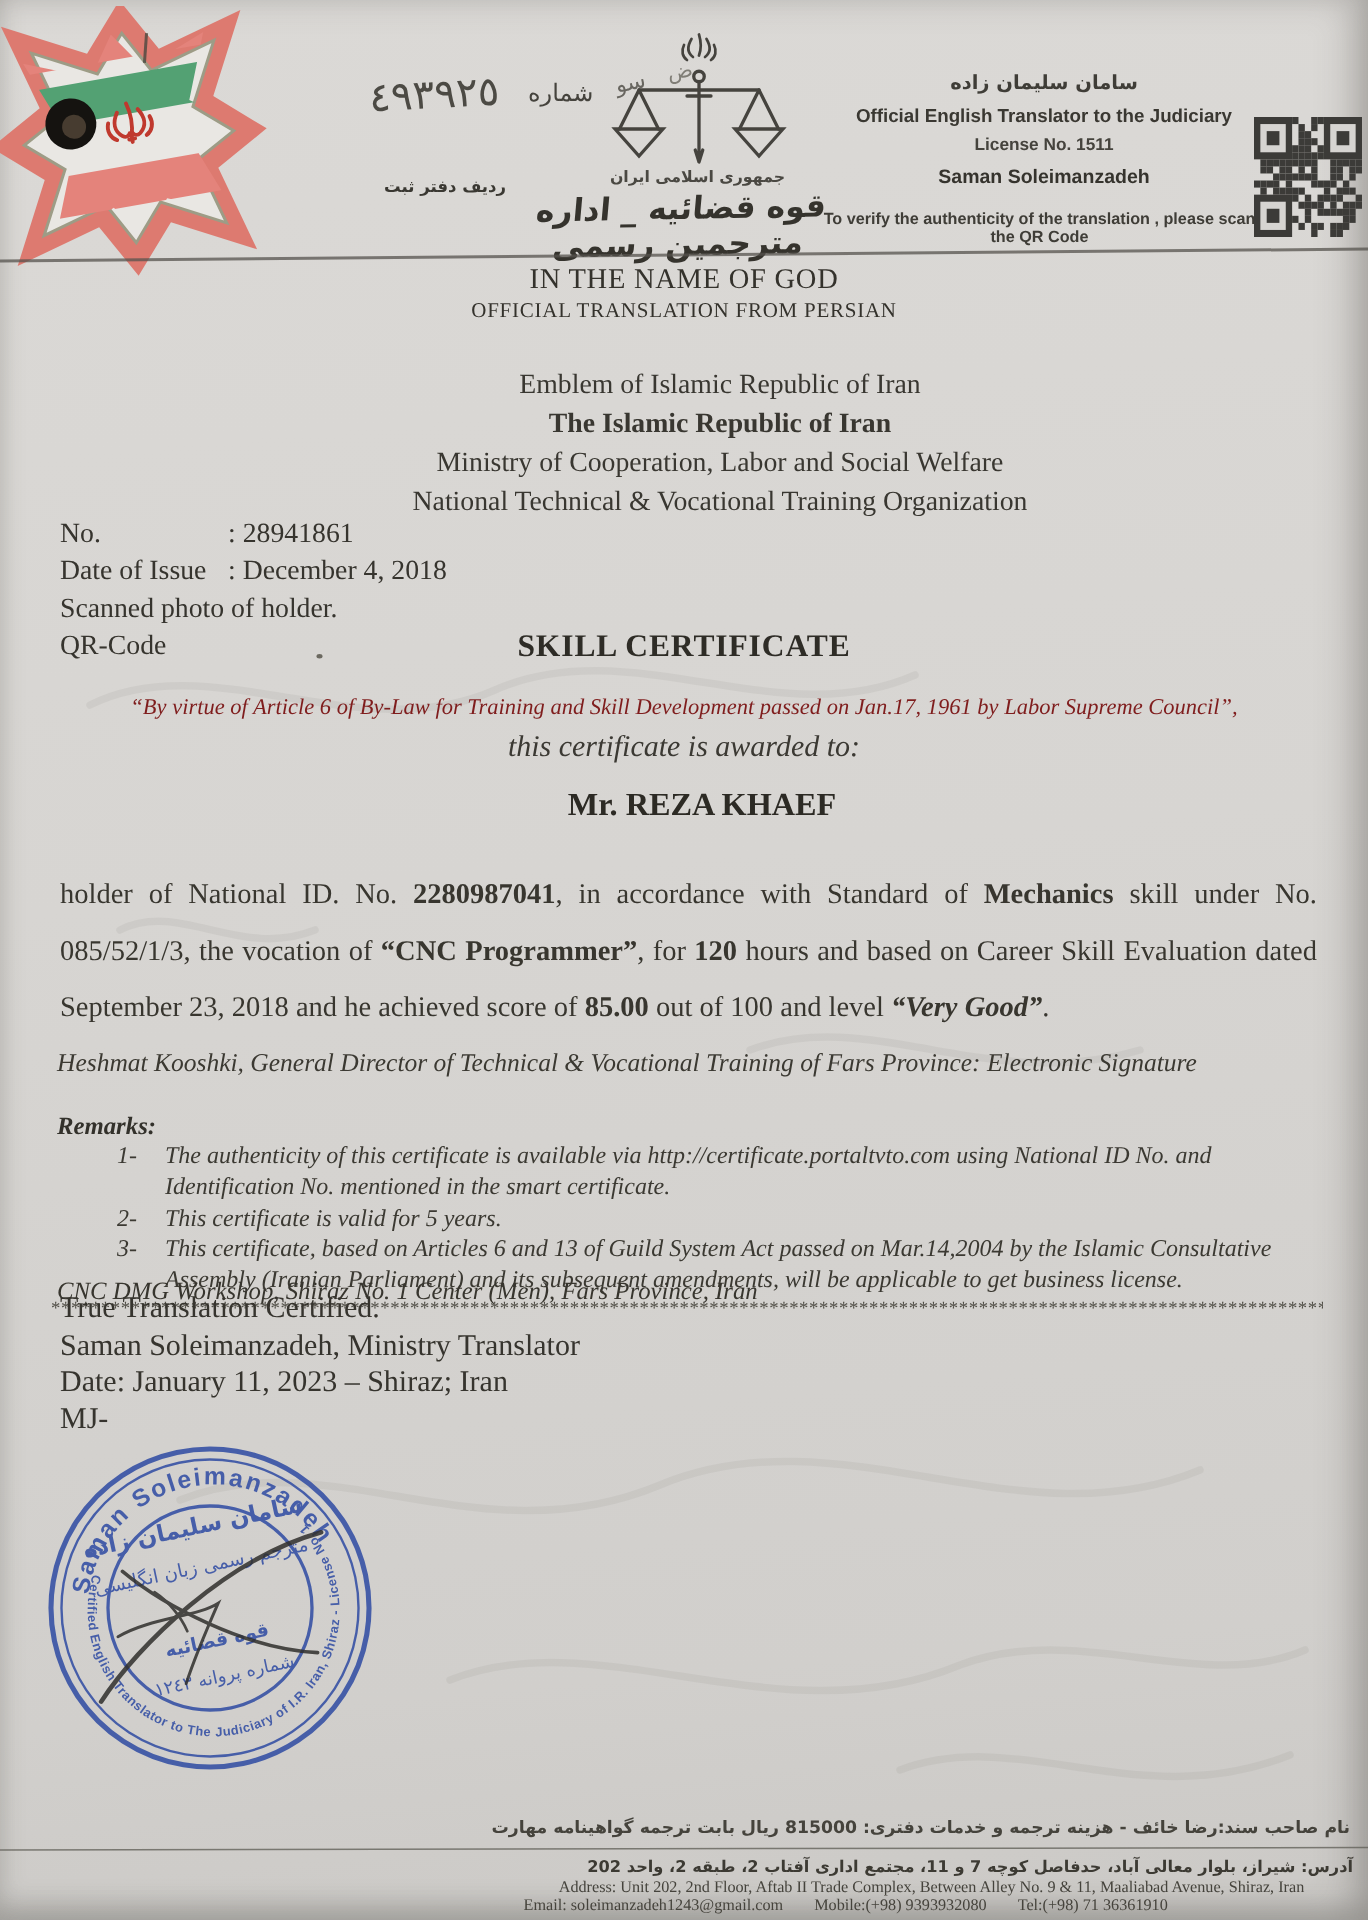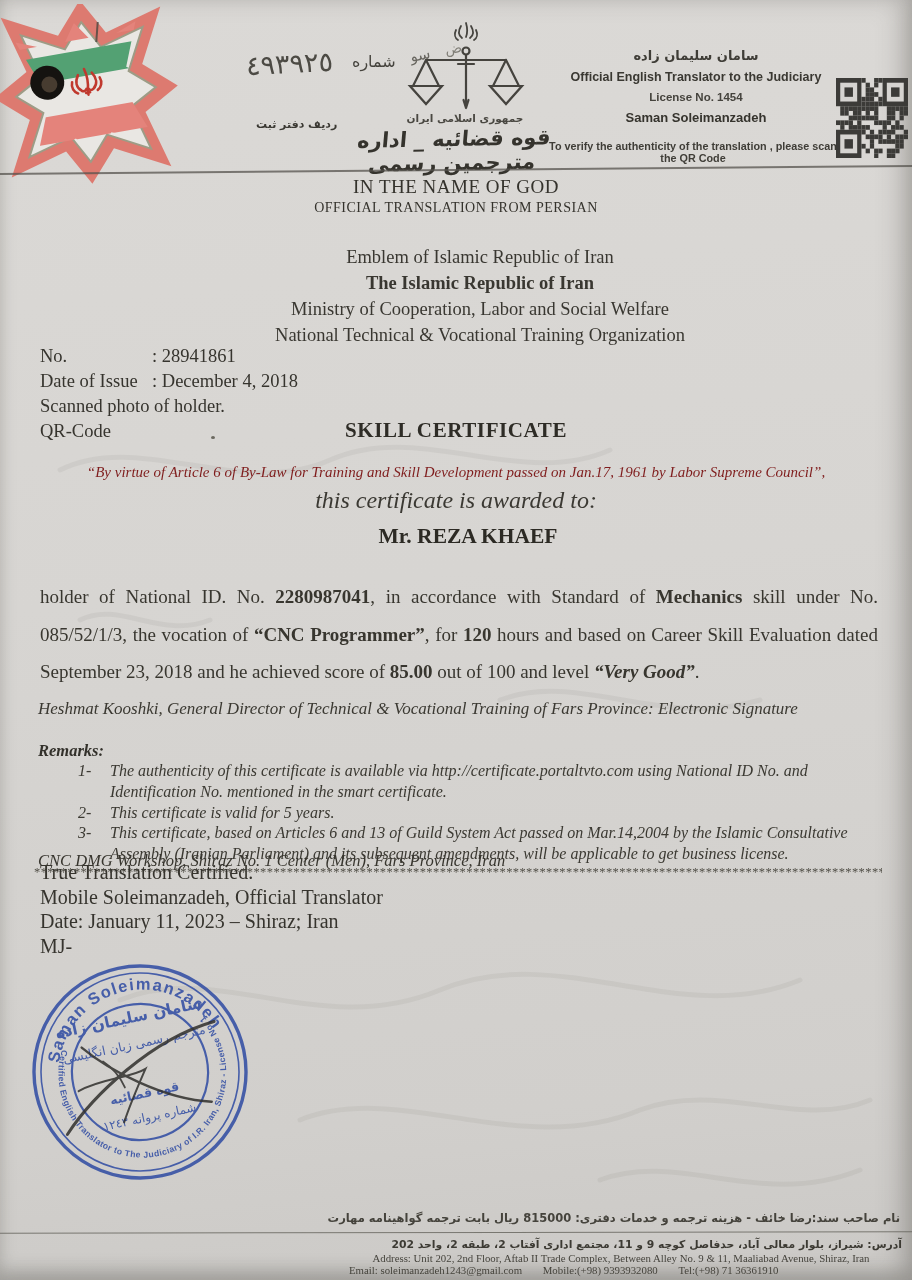--- a/index.html
+++ b/index.html
@@ -33,21 +33,21 @@
   .qr-box{left:836px;top:78px;}
   .header-rule{left:-4px;top:169px;width:920px;height:2px;background:#55534d;opacity:.75;transform:rotate(-0.5deg);}
   
   .bismillah{left:0;top:176px;width:100%;font-size:19px;letter-spacing:.5px;color:#34322c;}
   .translation-title{left:0;top:200px;width:100%;font-size:14px;letter-spacing:.5px;color:#34322c;}
   .org-block{left:0;top:244px;width:100%;font-size:18.5px;line-height:26px;color:#393731;padding-left:24px;}
   .meta-block{left:40px;top:344px;font-size:18.5px;line-height:25px;color:#36342e;}
   .meta-label{display:inline-block;width:112px;}
   .skill-title{left:0;top:418px;width:100%;font-size:21px;font-weight:bold;letter-spacing:.6px;color:#2e2c26;}
   .quote1{left:0;top:464px;width:100%;font-size:15px;font-style:italic;color:#7f1d1d;}
-  .quote2{left:0;top:487px;width:100%;font-size:24px;font-style:italic;color:#3b3933;}
+  .quote2{left:0;top:487px;width:100%;font-size:20px;font-style:italic;color:#3b3933;}
   .holder-name{left:12px;top:524px;width:100%;font-size:21.5px;font-weight:bold;color:#2c2a24;}
   .body-par{left:40px;top:578px;width:838px;font-size:19px;line-height:37.5px;text-align:justify;color:#38362f;}
   .director-line{left:38px;top:699px;width:850px;font-size:17px;font-style:italic;color:#3b3932;}
   .remarks-head{left:38px;top:741px;font-size:16.5px;font-weight:bold;font-style:italic;color:#33312b;}
   .remarks-list{left:78px;top:761px;width:798px;font-size:16px;font-style:italic;line-height:20.8px;color:#3b3932;}
   .remark-item{display:flex;}
   .remark-num{flex:0 0 32px;}
   .workshop-line{left:38px;top:851px;font-size:16.5px;font-style:italic;color:#37352e;}
   .asterisk-row{left:34px;top:865px;width:848px;font-size:12.5px;letter-spacing:.4px;color:#504e46;
       white-space:nowrap;overflow:hidden;}
@@ -136,21 +136,21 @@
     <path d="M40,26 L53,52 M40,26 L27,52"></path>
     <path d="M56,52 L24,52 L40,70 Z"></path>
   </g>
 </svg>
 <div class="abs country-label fa">جمهوری اسلامی ایران</div>
 <div class="abs calligraphy fa">قوه قضائیه _ اداره مترجمین رسمی</div>
 
 <div class="abs translator-block">
   <div class="l1 fa">سامان سلیمان زاده</div>
   <div class="l2">Official English Translator to the Judiciary</div>
-  <div class="l3">License No. 1454</div>
+  <div class="l3">License No. 1511</div>
   <div class="l4">Saman Soleimanzadeh</div>
 </div>
 <div class="abs qr-hint">To verify the authenticity of the translation , please scan the QR Code</div>
 
 <div class="abs qr-box">
   <svg id="qrsvg" width="72" height="80" viewBox="0 0 72 80">
       <rect x="25.41" y="0.00" width="4.24" height="4.71" fill="#3c3b38"></rect>
       <rect x="38.12" y="0.00" width="4.24" height="4.71" fill="#3c3b38"></rect>
       <rect x="42.35" y="0.00" width="4.24" height="4.71" fill="#3c3b38"></rect>
       <rect x="29.65" y="4.71" width="4.24" height="4.71" fill="#3c3b38"></rect>
@@ -323,21 +323,21 @@
     <span class="remark-num">3-</span>
     <span>This certificate, based on Articles 6 and 13 of Guild System Act passed on Mar.14,2004 by the Islamic Consultative Assembly (Iranian Parliament) and its subsequent amendments, will be applicable to get business license.</span>
   </div>
 </div>
 
 <div class="abs workshop-line">CNC DMG Workshop, Shiraz No. 1 Center (Men), Fars Province, Iran</div>
 <div class="abs asterisk-row">********************************************************************************************************************************************************************</div>
 
 <div class="abs cert-block">
   <div>True Translation Certified.</div>
-  <div>Mobile Soleimanzadeh, Official Translator</div>
+  <div>Saman Soleimanzadeh, Ministry Translator</div>
   <div>Date: January 11, 2023 – Shiraz; Iran</div>
   <div>MJ-</div>
 </div>
 
 <svg class="abs stamp-box" width="244" height="234" viewBox="0 0 244 234">
   <defs>
     <path id="arcTop" d="M40.9,92.3 A84,84 0 0 1 203.1,92.3"></path>
     <path id="arcBottom" d="M49.3,72 A84,84 0 1 0 194.7,72"></path>
   </defs>
   <g transform="rotate(-12 122 114)" opacity="0.92">
@@ -363,19 +363,19 @@
       <path d="M38,160 C70,128 140,84 205,80" stroke-width="3"></path>
       <path d="M70,78 C92,106 140,146 186,158" stroke-width="2.4"></path>
       <path d="M58,120 C82,112 112,118 128,112 C118,126 104,146 96,160" stroke-width="2"></path>
       <path d="M88,96 C96,104 102,116 104,126" stroke-width="1.8"></path>
     </g>
   </g>
 </svg>
 
 <div class="abs fee-line fa">نام صاحب سند:رضا خائف - هزینه ترجمه و خدمات دفتری: 815000 ریال بابت ترجمه گواهینامه مهارت</div>
 <div class="abs footer-rule"></div>
-<div class="abs addr-fa fa">آدرس: شیراز، بلوار معالی آباد، حدفاصل کوچه 9 و 11، مجتمع اداری آفتاب 2، طبقه 2، واحد 202</div>
+<div class="abs addr-fa fa">آدرس: شیراز، بلوار معالی آباد، حدفاصل کوچه 7 و 11، مجتمع اداری آفتاب 2، طبقه 2، واحد 202</div>
 <div class="abs addr-en">Address: Unit 202, 2nd Floor, Aftab II Trade Complex, Between Alley No. 9 &amp; 11, Maaliabad Avenue, Shiraz, Iran</div>
 <div class="abs contact-line">
   <span>Email: soleimanzadeh1243@gmail.com</span>
   <span>Mobile:(+98) 9393932080</span>
   <span>Tel:(+98) 71 36361910</span>
 </div>
 
 </body></html>

